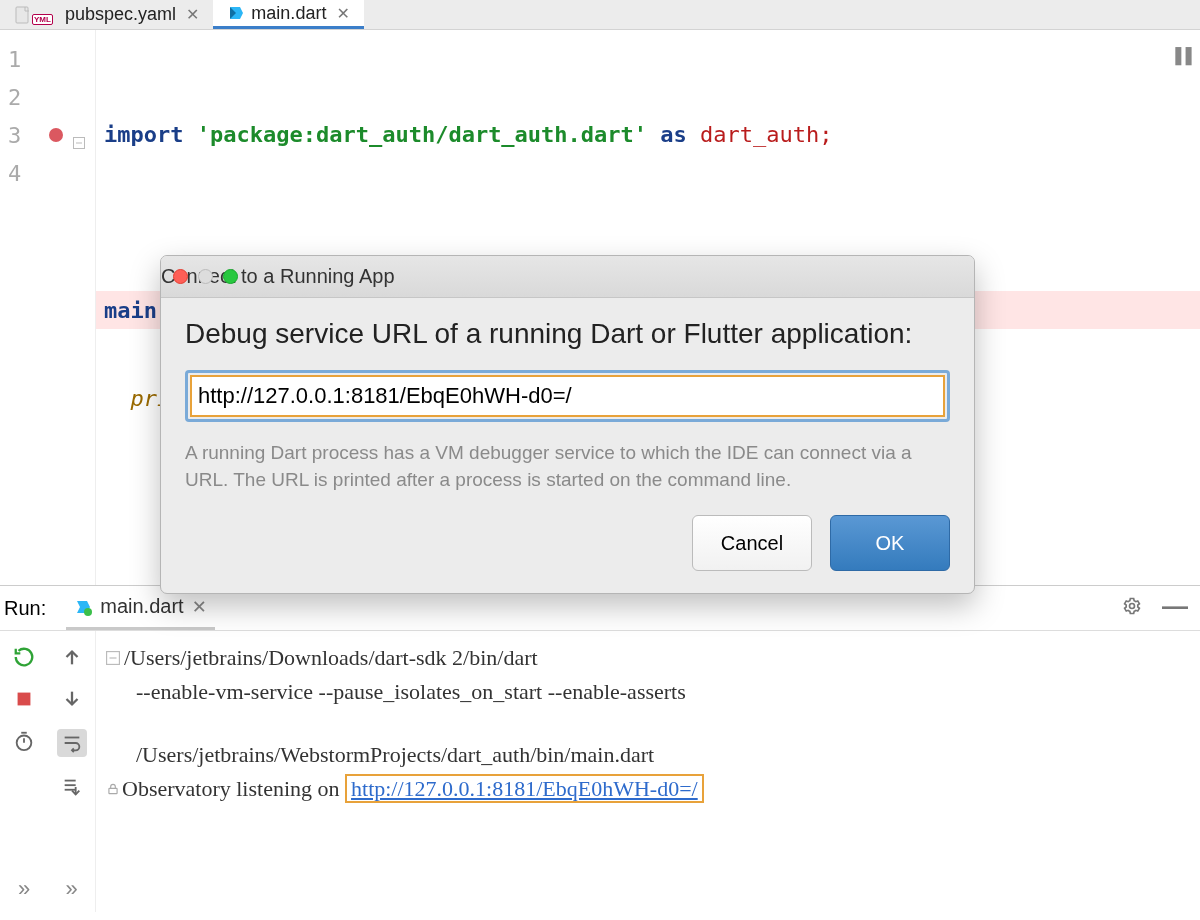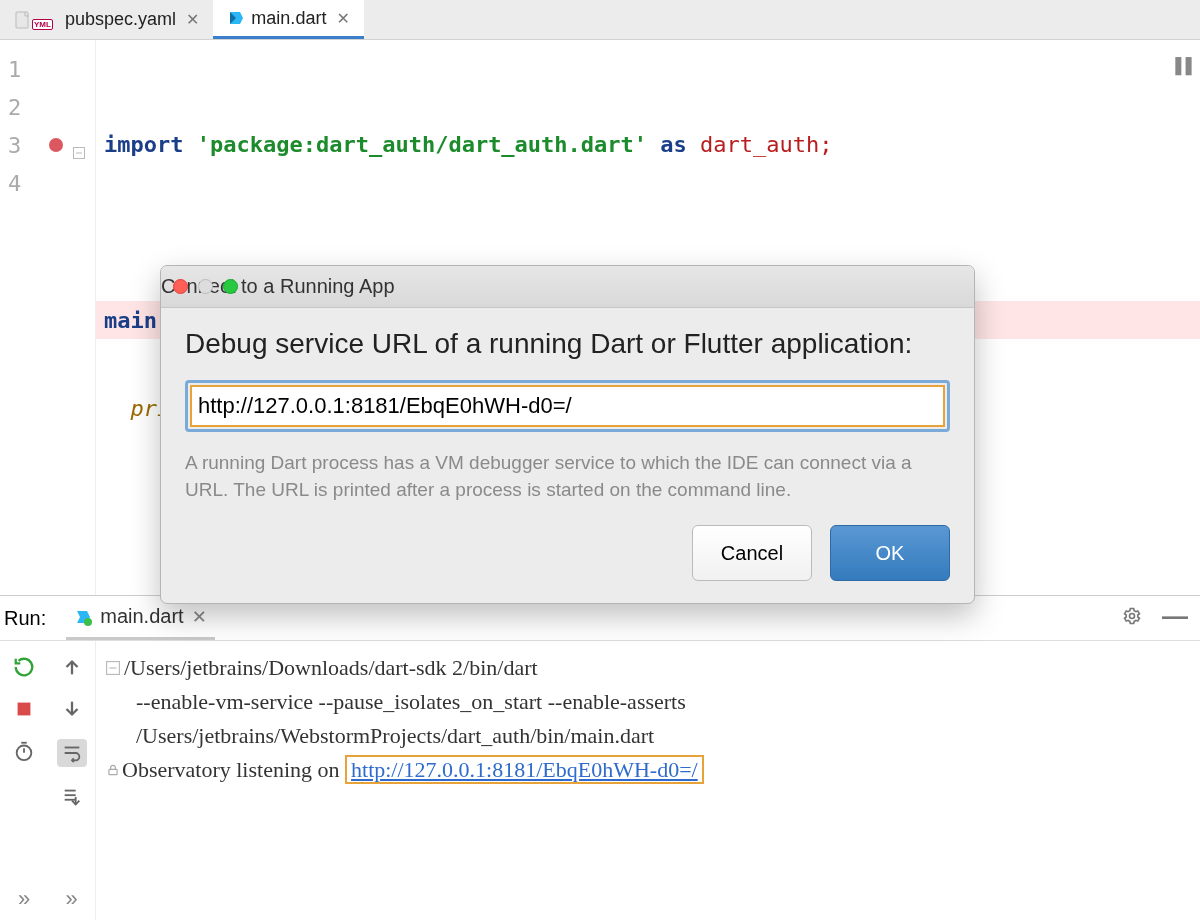--- a/index.html
+++ b/index.html
@@ -1,20 +1,20 @@
 <!DOCTYPE html>
 <html><head>
 <meta charset="utf-8">
 <style>
   * { box-sizing: border-box; margin: 0; padding: 0; }
   html, body { width: 1200px; height: 920px; overflow: hidden; font-family: -apple-system, "Segoe UI", Arial, sans-serif; background: #fff; }
 
   
   .tabs-bar {
-    display: flex; align-items: center; height: 40px;
+    display: flex; align-items: center; height: 30px;
     background: #ececec; border-bottom: 1px solid #d3d3d3;
   }
   .tab {
     display: flex; align-items: center; gap: 6px; padding: 0 14px;
     height: 100%; font-size: 18px; color: #222; cursor: pointer;
   }
   .tab.active { background: #fff; border-bottom: 3px solid #3b7ec9; }
   .tab .tab-close { color: #777; font-size: 16px; margin-left: 4px; }
   .file-icon { width: 18px; height: 18px; display:inline-flex; align-items:center; justify-content:center; }
   .file-icon svg { width: 18px; height: 18px; }
@@ -281,21 +281,21 @@
   <div class="console">
     <div class="cline">
       <span class="collapse-handle">
         <svg width="14" height="14" viewBox="0 0 12 12">
             <rect x="0.5" y="0.5" width="11" height="11" fill="none" stroke="#bbb"></rect>
             <line x1="3" y1="6" x2="9" y2="6" stroke="#bbb"></line>
           </svg>
       </span><span>/Users/jetbrains/Downloads/dart-sdk 2/bin/dart</span>
     </div>
     <div class="cline" style="padding-left:30px;">--enable-vm-service --pause_isolates_on_start --enable-asserts</div>
-    <div class="cline" style="padding-left:30px;">/Users/jetbrains/WebstormProjects/dart_auth/bin/main.dart</div>
+    <div class="cline" style="padding-left:30px;margin-top:29px;">/Users/jetbrains/WebstormProjects/dart_auth/bin/main.dart</div>
     <div class="cline">
       <span class="lock-mini">
         <svg width="14" height="14" viewBox="0 0 24 24" fill="none" stroke="currentColor" stroke-width="2">
             <rect x="5" y="11" width="14" height="9" rx="1"></rect>
             <path d="M8 11V8a4 4 0 0 1 8 0v3"></path>
           </svg>
       </span><span>Observatory listening on </span><a href="#" class="url-box">http://127.0.0.1:8181/EbqE0hWH-d0=/</a>
     </div>
   </div>
 </div>

